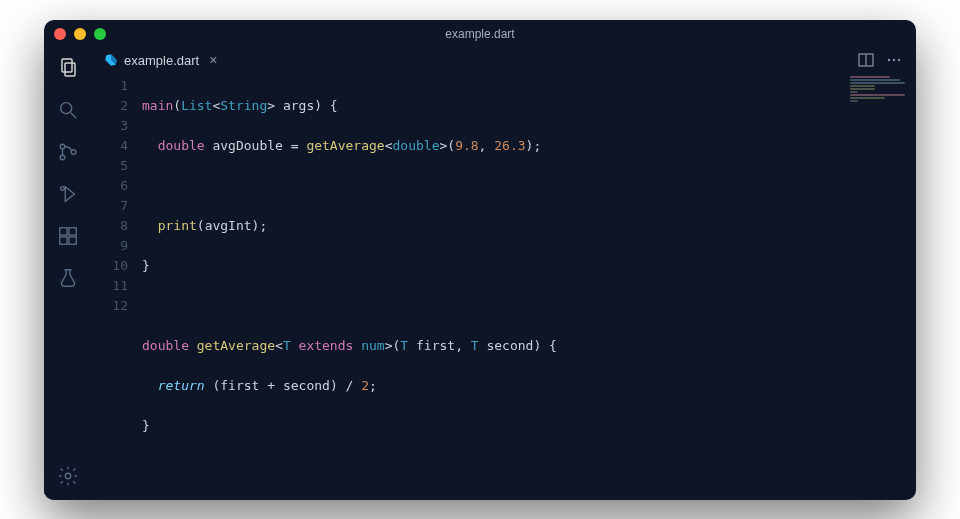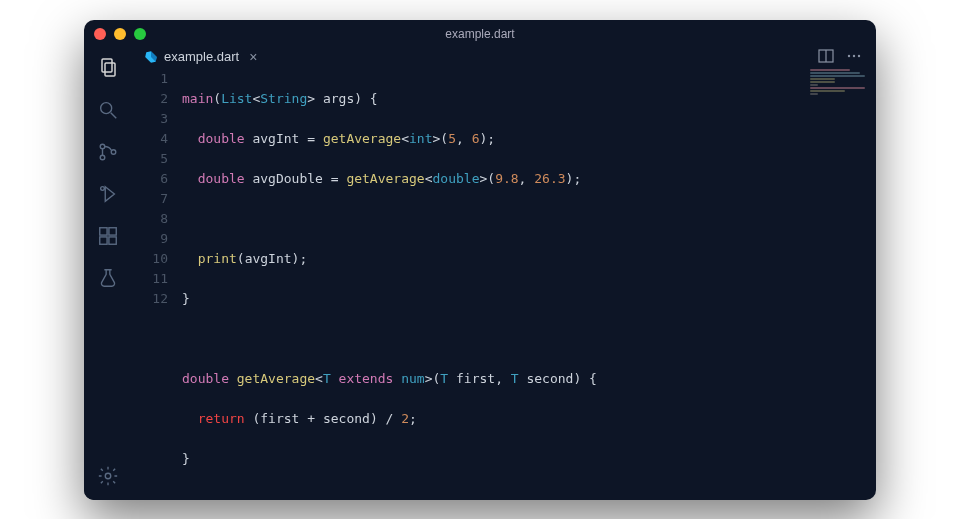--- a/index.html
+++ b/index.html
@@ -3,21 +3,21 @@
 <meta charset="utf-8">
 <style>
   * { margin: 0; padding: 0; box-sizing: border-box; }
   body {
     background: #ffffff;
     font-family: -apple-system, "SF Mono", Menlo, Monaco, Consolas, monospace;
     width: 960px; height: 519px;
     display: flex; align-items: center; justify-content: center;
   }
   .window {
-    width: 792px; height: 480px;
+    width: 872px; height: 480px;
     background: #0d1526;
     border-radius: 10px;
     box-shadow: 0 20px 50px rgba(0,0,0,0.5);
     display: flex; flex-direction: column;
     overflow: hidden;
     position: relative;
   }
   .titlebar {
     height: 28px;
     display: flex; align-items: center;
@@ -77,21 +77,21 @@
     opacity:0.6; pointer-events:none;
   }
   .minimap .ml { height:2px; margin-bottom:1px; border-radius:1px; }
   
   .kw { color:#d17ab5;text-align:right; }       
   .type { color:#3fa0c0; }     
   .fn { color:#d7c97b; }       
   .num { color:#cf8b5c; }
   .punct { color:#cdd3dc; }
   .var { color:#cdd3dc; }
-  .ret { color:#ef4444; }
+  .ret { color:#7dd3fc; font-style: italic; }
   svg{display:block;}
 </style>
 </head>
 <body>
 
 <div class="window">
   <div class="titlebar">
     <div class="traffic-lights">
       <div class="tl red"></div>
       <div class="tl yellow"></div>
@@ -187,21 +187,20 @@
             <div>6</div>
             <div>7</div>
             <div>8</div>
             <div>9</div>
             <div>10</div>
             <div>11</div>
             <div>12</div>
         </div>
         <div class="code">
 <div><span class="kw">main</span><span>(</span><span class="type">List</span><span class="punct">&lt;</span><span class="type">String</span><span class="punct">&gt;</span><span> </span><span class="var">args</span><span>) {</span></div>
-<div><span>  </span><span class="kw">double</span><span> </span><span class="var">avgInt</span><span> = </span><span class="fn">getAverage</span><span>&lt;</span><span class="type">int</span><span>&gt;</span><span>(</span><span class="num">5</span><span>, </span><span class="num">6</span><span>);</span></div>
 <div><span>  </span><span class="kw">double</span><span> </span><span class="var">avgDouble</span><span> = </span><span class="fn">getAverage</span><span>&lt;</span><span class="type">double</span><span>&gt;</span><span>(</span><span class="num">9.8</span><span>, </span><span class="num">26.3</span><span>);</span></div>
 <div> </div>
 <div><span>  </span><span class="fn">print</span><span>(</span><span class="var">avgInt</span><span>);</span></div>
 <div><span>}</span></div>
 <div> </div>
 <div><span class="kw">double</span><span> </span><span class="fn">getAverage</span><span>&lt;</span><span class="type">T</span><span> </span><span class="kw">extends</span><span> </span><span class="type">num</span><span>&gt;</span><span>(</span><span class="type">T</span><span> </span><span class="var">first</span><span>, </span><span class="type">T</span><span> </span><span class="var">second</span><span>) {</span></div>
 <div><span>  </span><span class="ret">return</span><span> </span><span>(</span><span class="var">first</span><span> + </span><span class="var">second</span><span>)</span><span> / </span><span class="num">2</span><span>;</span></div>
 <div><span>}</span></div>
 
         </div>

